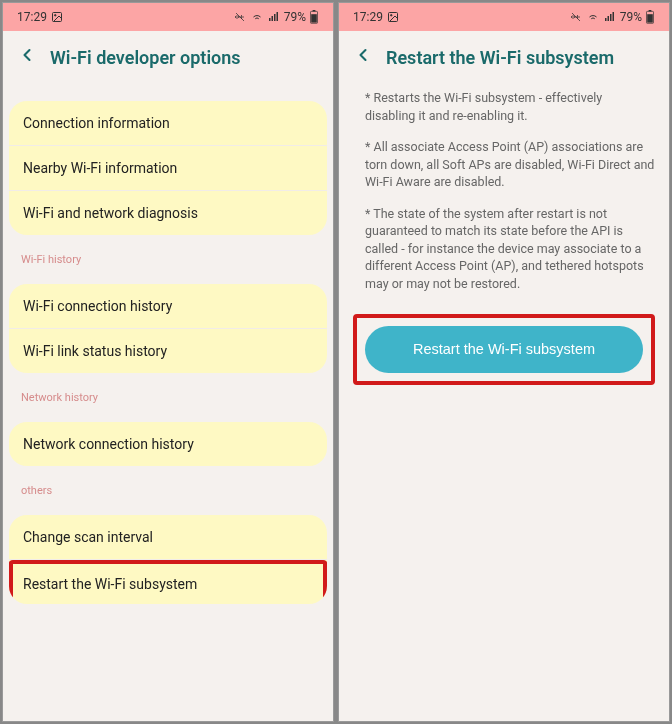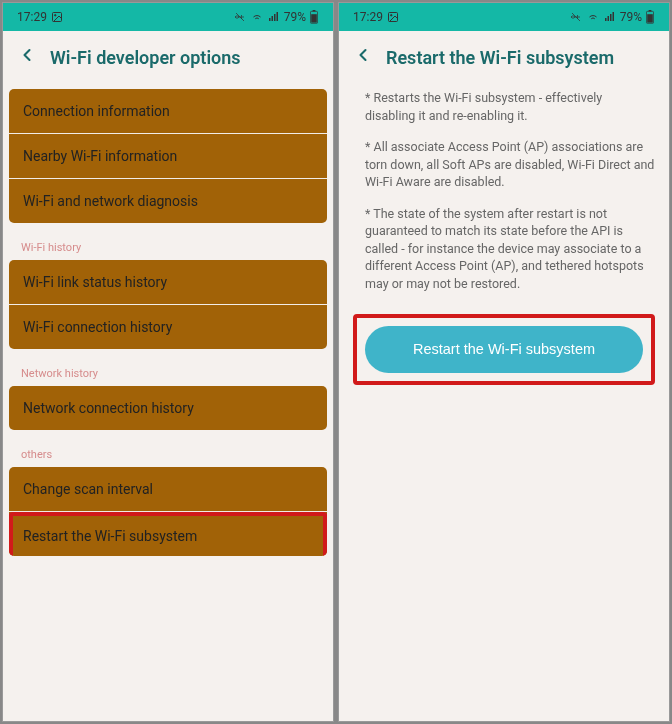--- a/index.html
+++ b/index.html
@@ -22,42 +22,42 @@
     position: relative;
   }
   .status-bar {
     height: 26px;
     display: flex;
     align-items: center;
     justify-content: space-between;
     padding: 14px 14px;
     font-size: 12px;
     color: #333;
-    background: #14b8a6;
+    background: #fca5a5;
   }
   .status-left { display: flex; align-items: center; gap: 4px; }
   .status-right { display: flex; gap: 3px; }
   .icon { display: inline-flex; align-items: center; }
   .header {
     display: flex;
     align-items: center;
     gap: 13px;
     padding: 14px 14px 20px 14px;
   }
   .back-arrow { color: #1a6a6a; }
   .header-title {
     font-size: 18px;
     font-weight: 600;
     color: #1a6a6a;
   }
   .content { flex: 1; overflow: hidden; }
   .group {
-    background: #a16207;
-    border-radius: 5px;
-    margin: 0 6px 8px 6px;
+    background: #fef9c3;
+    border-radius: 18px;
+    margin: 12px 6px 8px 6px;
     overflow: hidden;
   }
   .item {
     padding: 14px 14px;
     font-size: 14px;
     color: #222;
     border-bottom: 1px solid #f1ece8;
   }
   .item:last-child { border-bottom: none; }
   .section-label {
@@ -150,22 +150,22 @@
 
   <div class="content">
     <div class="group">
       <div class="item">Connection information</div>
       <div class="item">Nearby Wi-Fi information</div>
       <div class="item">Wi-Fi and network diagnosis</div>
     </div>
 
     <div class="section-label">Wi-Fi history</div>
     <div class="group">
+      <div class="item">Wi-Fi connection history</div>
       <div class="item">Wi-Fi link status history</div>
-      <div class="item">Wi-Fi connection history</div>
     </div>
 
     <div class="section-label">Network history</div>
     <div class="group">
       <div class="item">Network connection history</div>
     </div>
 
     <div class="section-label">others</div>
     <div class="group">
       <div class="item">Change scan interval</div>

